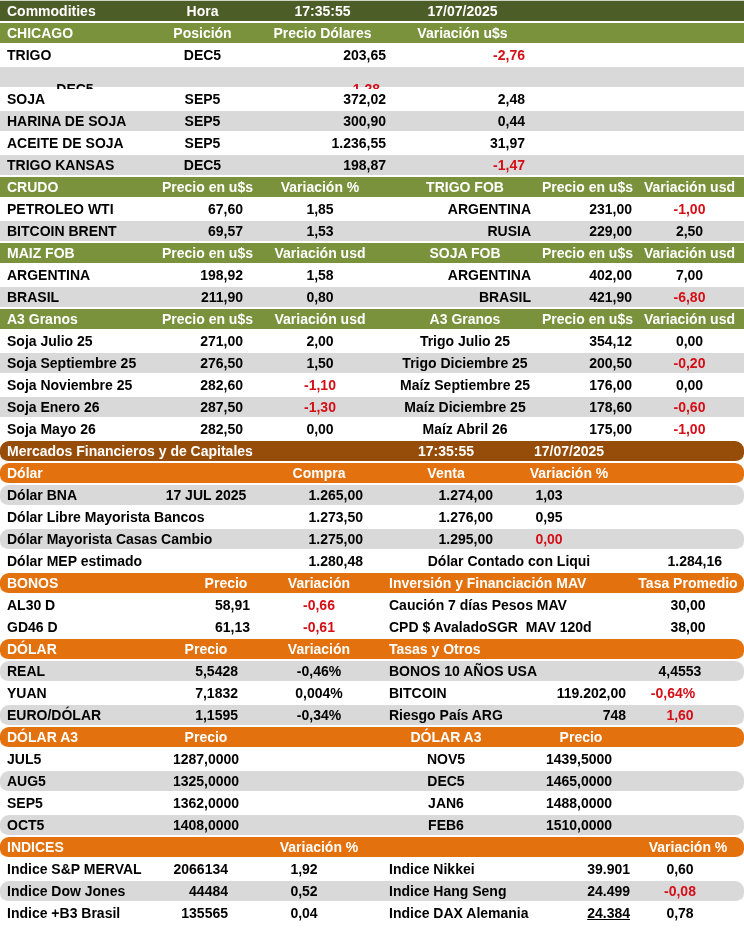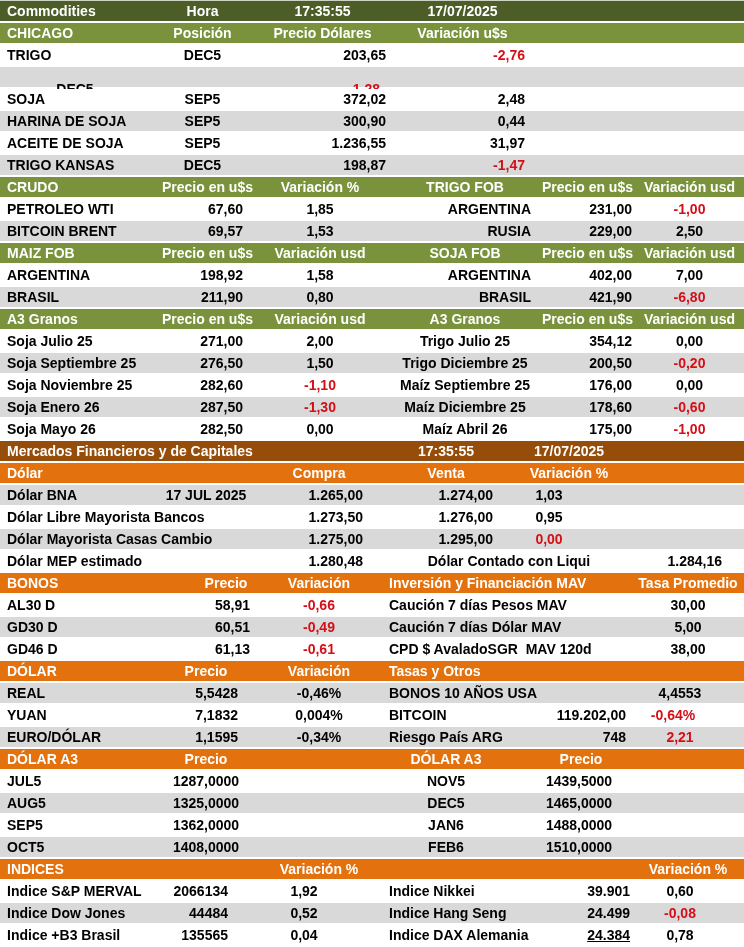--- a/index.html
+++ b/index.html
@@ -9,21 +9,21 @@
     border-top:1px solid #cfd3c3;
     display:flex;flex-direction:column;
     font-family:"Liberation Sans",sans-serif;
     font-weight:bold;font-size:14px;color:#000;
     background:#fff;
   }
   .row{display:grid;height:22px;flex:none;box-sizing:border-box;border-bottom:2px solid #ffffff;}
   
   .gt{grid-template-columns:150px 105px 135px 145px 1fr;}
   .gm{grid-template-columns:150px 105px 130px 160px 90px 1fr;}
-  .gs{grid-template-columns:160px 92px 134px 120px 126px 1fr;}
+  .gs{grid-template-columns:160px 92px 134px 120px 126px 1fr;border-radius:9px;}
   
   .hG1{background:var(--green-dark,#4c5d27);color:#fff;}
   .hG2{background:var(--green-light,#7a923c);color:#fff;}
   .hO1{background:var(--orange-dark,#964d0a);color:#fff;}
   .hO2{background:var(--orange-light,#e2710e);color:#fff;}
   .w{background:#ffffff;}
   .g{background:var(--stripe-gray,#d9d9d9);}
   .cell{display:flex;align-items:center;white-space:nowrap;overflow:visible;line-height:20px;}
   .a-l{justify-content:flex-start;padding-left:7px;}
   .a-c{justify-content:center;}
@@ -224,27 +224,20 @@
       <div class="cell a-l" style="grid-column: span 2; padding-left: 3px;">Inversión y Financiación MAV</div>
       <div class="cell a-c">Tasa Promedio</div>
     </div>
     <div class="row w gs">
       <div class="cell a-l">AL30 D</div>
       <div class="cell a-r" style="padding-right: 2px;">58,91</div>
       <div class="cell a-c neg">-0,66</div>
       <div class="cell a-l" style="grid-column: span 2; padding-left: 3px;">Caución 7 días Pesos MAV</div>
       <div class="cell a-c">30,00</div>
     </div>
-    <div class="row g gs">
-      <div class="cell a-l">GD30 D</div>
-      <div class="cell a-r" style="padding-right: 2px;">60,51</div>
-      <div class="cell a-c neg">-0,49</div>
-      <div class="cell a-l" style="grid-column: span 2; padding-left: 3px;">Caución 7 días Dólar MAV</div>
-      <div class="cell a-c">5,00</div>
-    </div>
     <div class="row w gs">
       <div class="cell a-l">GD46 D</div>
       <div class="cell a-r" style="padding-right: 2px;">61,13</div>
       <div class="cell a-c neg">-0,61</div>
       <div class="cell a-l" style="grid-column: span 2; padding-left: 3px;">CPD $ AvaladoSGR&nbsp; MAV 120d</div>
       <div class="cell a-c">38,00</div>
     </div>
     <div class="row hO2 gs">
       <div class="cell a-l">DÓLAR</div>
       <div class="cell a-c">Precio</div>
@@ -266,21 +259,21 @@
       <div class="cell a-l" style="padding-left: 3px;">BITCOIN</div>
       <div class="cell a-r" style="padding-right: 6px;">119.202,00</div>
       <div class="cell a-c neg" style="padding-right: 30px;">-0,64%</div>
     </div>
     <div class="row g gs">
       <div class="cell a-l">EURO/DÓLAR</div>
       <div class="cell a-r" style="padding-right: 14px;">1,1595</div>
       <div class="cell a-c">-0,34%</div>
       <div class="cell a-l" style="padding-left: 3px;">Riesgo País ARG</div>
       <div class="cell a-r" style="padding-right: 6px;">748</div>
-      <div class="cell a-c neg" style="padding-right: 16px;">2,21</div>
+      <div class="cell a-c neg" style="padding-right: 16px;">1,60</div>
     </div>
     <div class="row hO2 gs">
       <div class="cell a-l">DÓLAR A3</div>
       <div class="cell a-c">Precio</div>
       <div class="cell a-l"></div>
       <div class="cell a-c">DÓLAR A3</div>
       <div class="cell a-c" style="padding-left: 24px;">Precio</div>
       <div class="cell a-l"></div>
     </div>
     <div class="row w gs">

